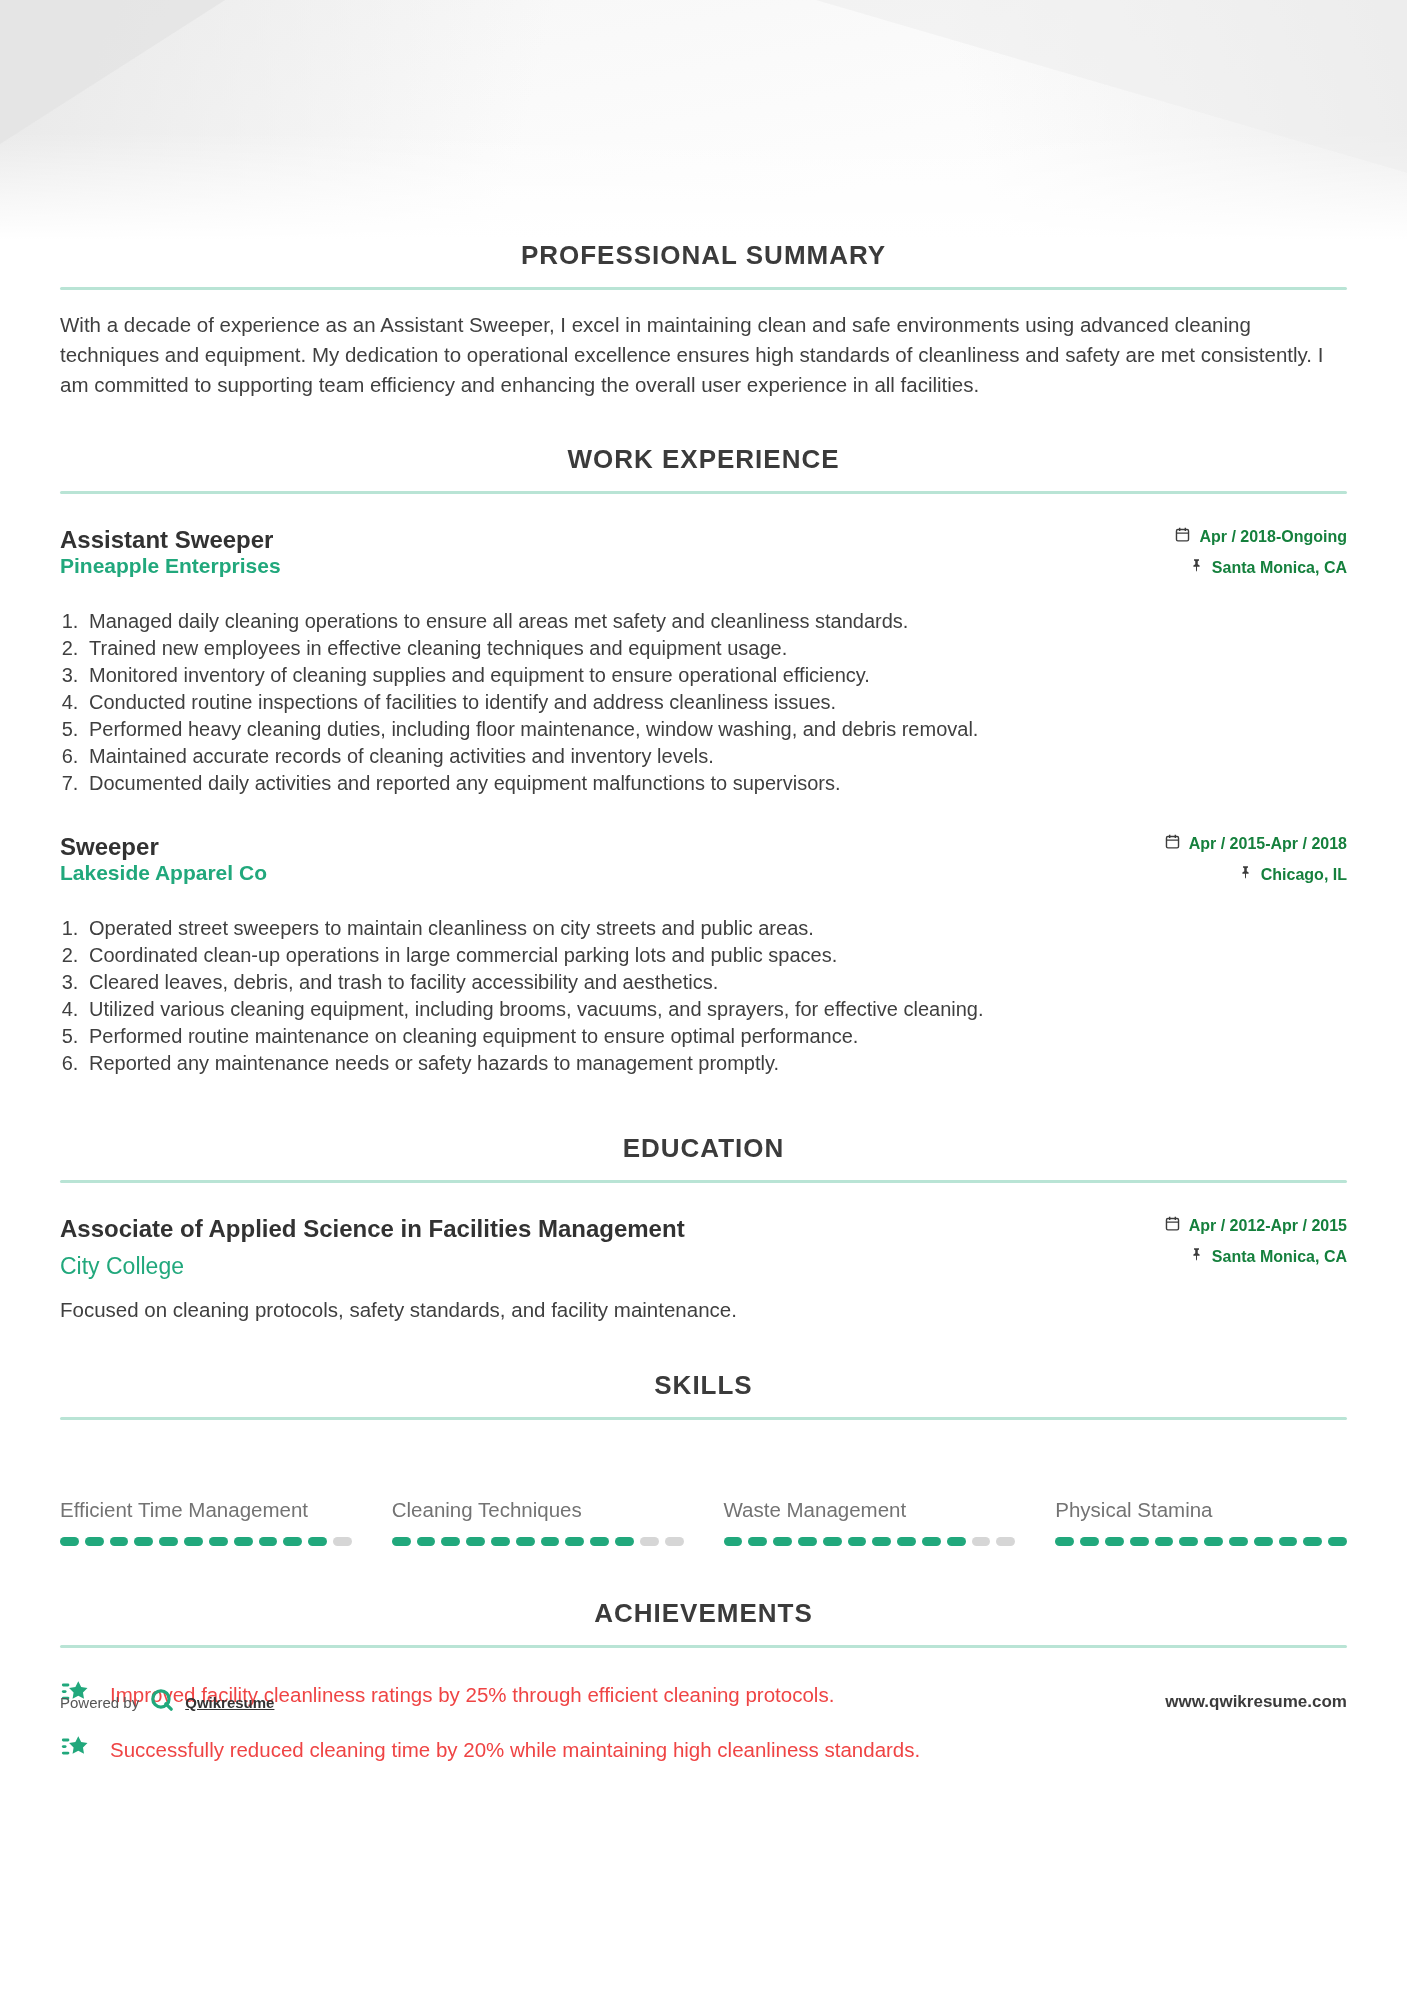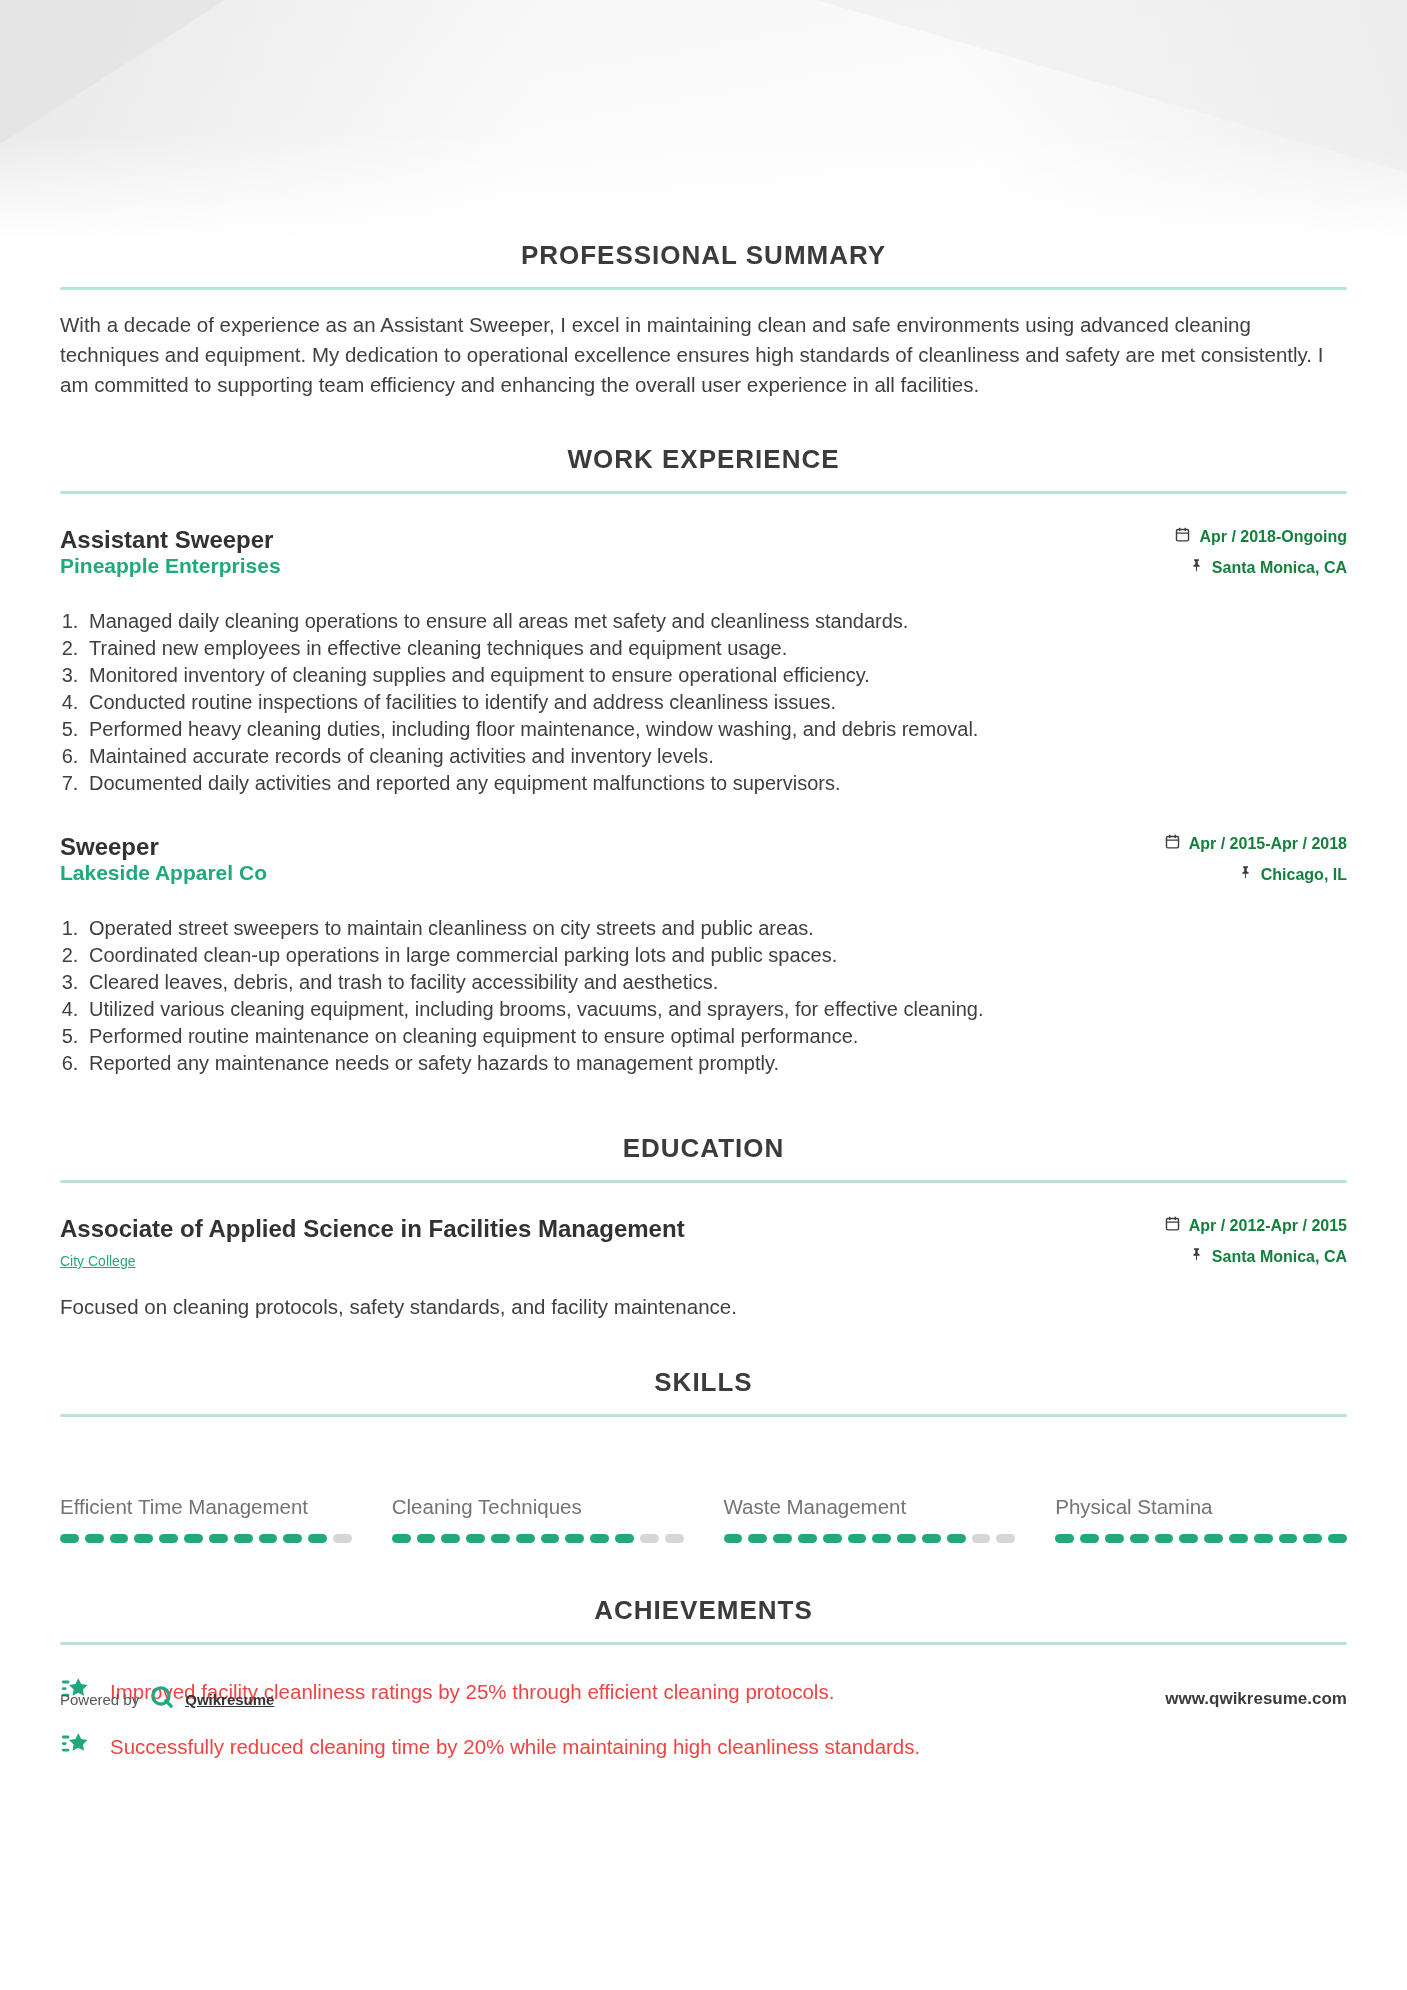--- a/index.html
+++ b/index.html
@@ -63,21 +63,21 @@
   .job + .job { margin-top:36px; }
   .job-head { display:flex; justify-content:space-between; align-items:flex-start; }
   .job-title-text { font-size:24px; font-weight:bold; color:#323232; }
   .company { font-size:21px; color:#21a87c;font-weight:bold; }
   .meta { text-align:right; font-size:16px; font-weight:bold; color:#15803d; }
   .meta-row { display:flex; justify-content:flex-end; align-items:center; gap:8px; margin-bottom:11px; }
   .bullets { margin-top:20px; padding-left:24px; list-style:decimal outside; font-size:20px; }
   .bullets li { line-height:27px; padding-left:5px; color:#3f3f3f; }
 
   .degree { font-size:24px; font-weight:bold; color:#323232; }
-  .school { margin-top:10px; font-size:14px; color:#21a87c;text-decoration:underline; }
+  .school { margin-top:10px; font-size:23px; color:#21a87c; }
   .edu-desc { margin-top:18px; font-size:20.5px; color:#3f3f3f; }
 
   .skills-grid { display:grid; grid-template-columns:repeat(4,1fr); column-gap:40px; margin-top:32px; }
   .skill-name { font-size:20.5px; color:#737373;margin-top:46px; }
   .skillbar { display:flex; gap:6px; margin-top:15px; }
   .dash { flex:1; height:9px; border-radius:5px; background:#d6d6d6; }
   .dash.filled { background:#21a87c; }
 
   .ach-list { margin-top:32px; }
   .ach { display:flex; align-items:flex-start; gap:20px; margin-bottom:23px; font-size:20.5px; color:#ef4444; }

